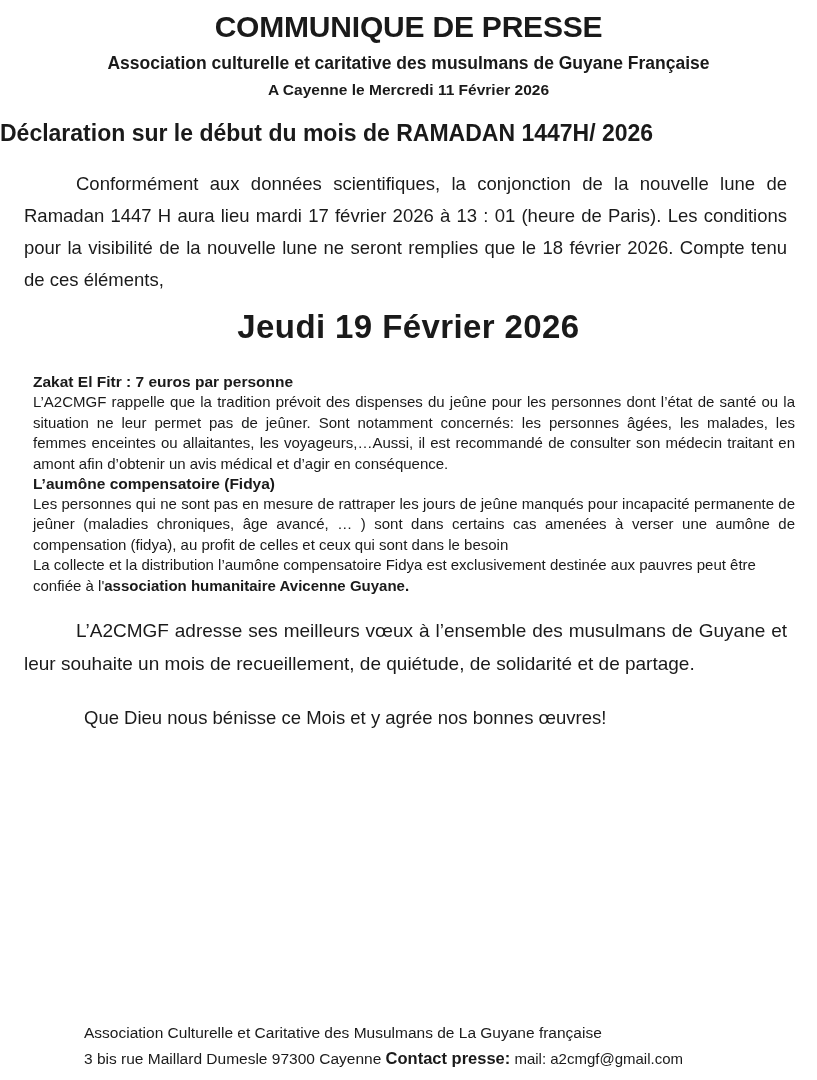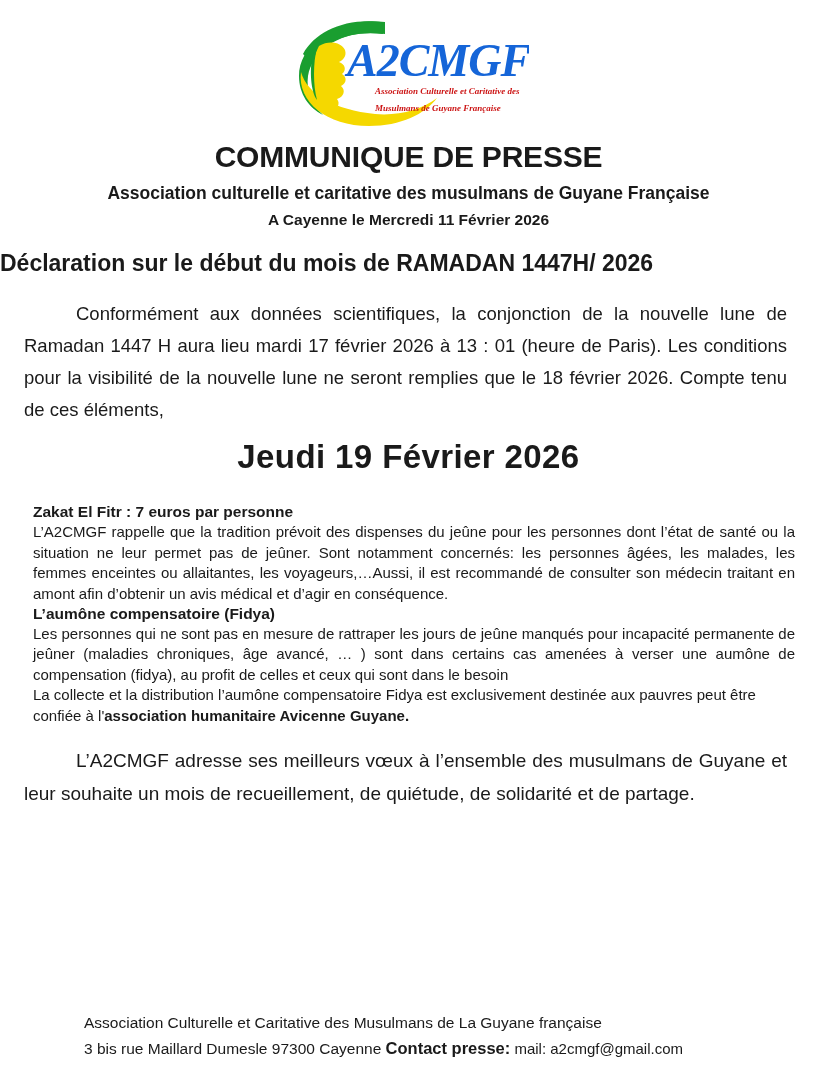--- a/index.html
+++ b/index.html
@@ -146,45 +146,20 @@
   }
   .footer .line2 { white-space: nowrap; }
   .footer .contact-label { font-weight: bold; font-size: 16.5px; }
   .footer .contact-mail { font-size: 15px; }
 </style>
 </head>
 <body>
 
 <div class="page">
 
-  <div class="logo-wrap">
-    <div class="logo">
-      <svg width="240" height="122" viewBox="0 0 240 122" xmlns="http://www.w3.org/2000/svg">
-
-        <path d="M 96 12 C 48 6 10 34 10 66 C 10 84 20 98 34 105
-                 C 22 94 17 80 19 66 C 24 38 55 18 96 24 Z" fill="#1a9e30"></path>
-        <path d="M 14 44 C 26 22 55 8 92 12 L 94 24 C 60 20 34 32 22 52 Z" fill="#1a9e30"></path>
-
-        <path d="M 12 62 C 8 92 38 116 80 116 C 112 116 136 104 148 88
-                 C 132 100 110 106 86 104 C 46 100 18 84 12 62 Z" fill="#f5d800"></path>
-
-        <path d="M 30 36 C 40 30 52 32 56 40 C 58 46 54 50 50 52
-                 C 56 54 58 60 53 64 C 58 67 58 73 52 76
-                 C 57 80 55 87 48 89 C 52 94 48 100 41 100
-                 C 34 100 28 94 26 86 C 22 72 22 50 30 36 Z" fill="#f5d800"></path>
-
-        <path d="M 28 38 C 24 52 24 76 28 90 C 22 82 20 60 24 44 Z" fill="#1a9e30"></path>
-
-        <text x="58" y="66" font-family="'Liberation Serif', serif" font-size="46" font-weight="bold" font-style="italic" fill="#1565d8" letter-spacing="-1">A2CMGF</text>
-
-        <text x="86" y="84" font-family="'Liberation Serif', serif" font-size="9" font-weight="bold" font-style="italic" fill="#cc1414">Association Culturelle et Caritative des</text>
-        <text x="86" y="101" font-family="'Liberation Serif', serif" font-size="9" font-weight="bold" font-style="italic" fill="#cc1414">Musulmans de Guyane Française</text>
-      </svg>
-    </div>
-  </div>
 
   <h1 class="title-main">COMMUNIQUE DE PRESSE</h1>
   <h2 class="title-sub">Association culturelle et caritative des musulmans de Guyane Française</h2>
   <h3 class="title-date">A Cayenne le Mercredi 11 Février 2026</h3>
   <h2 class="decl">Déclaration sur le début du mois de RAMADAN 1447H/ 2026</h2>
 
   <div class="body-block">
     <span class="indent"></span><span>Conformément aux données scientifiques, la conjonction de la nouvelle lune de Ramadan 1447 H aura lieu mardi 17 février 2026 à 13 : 01 (heure de Paris). Les conditions pour la visibilité de la nouvelle lune ne seront remplies que le 18 février 2026. Compte tenu de ces éléments,</span>
   </div>
 
@@ -197,19 +172,22 @@
 
     <p class="sec-head">L’aumône compensatoire (Fidya)</p>
     <p class="sec-body">Les personnes qui ne sont pas en mesure de rattraper les jours de jeûne manqués pour incapacité permanente de jeûner (maladies chroniques, âge avancé, … ) sont dans certains cas amenées à verser une aumône de compensation (fidya), au profit de celles et ceux qui sont dans le besoin</p>
     <p class="sec-body nojust"><span>La collecte et la distribution l’aumône compensatoire Fidya est exclusivement destinée aux pauvres peut être confiée à l'</span><b>association humanitaire Avicenne Guyane.</b></p>
   </div>
 
   <div class="closing">
     <span class="indent"></span><span>L’A2CMGF adresse ses meilleurs vœux à l’ensemble des musulmans de Guyane et leur souhaite un mois de recueillement, de quiétude, de solidarité et de partage.</span>
   </div>
 
+  <div class="blessing">
+    <span class="indent"></span><span>Que Dieu nous bénisse ce Mois et y agrée nos bonnes œuvres!</span>
+  </div>
 
   <div class="footer">
     <div class="line1">Association Culturelle et Caritative  des Musulmans de La Guyane française</div>
     <div class="line2"><span>3 bis rue Maillard Dumesle 97300 Cayenne </span><span class="contact-label">Contact presse:</span><span class="contact-mail"> mail: a2cmgf@gmail.com</span></div>
   </div>
 
 </div>
 
 </body></html>

